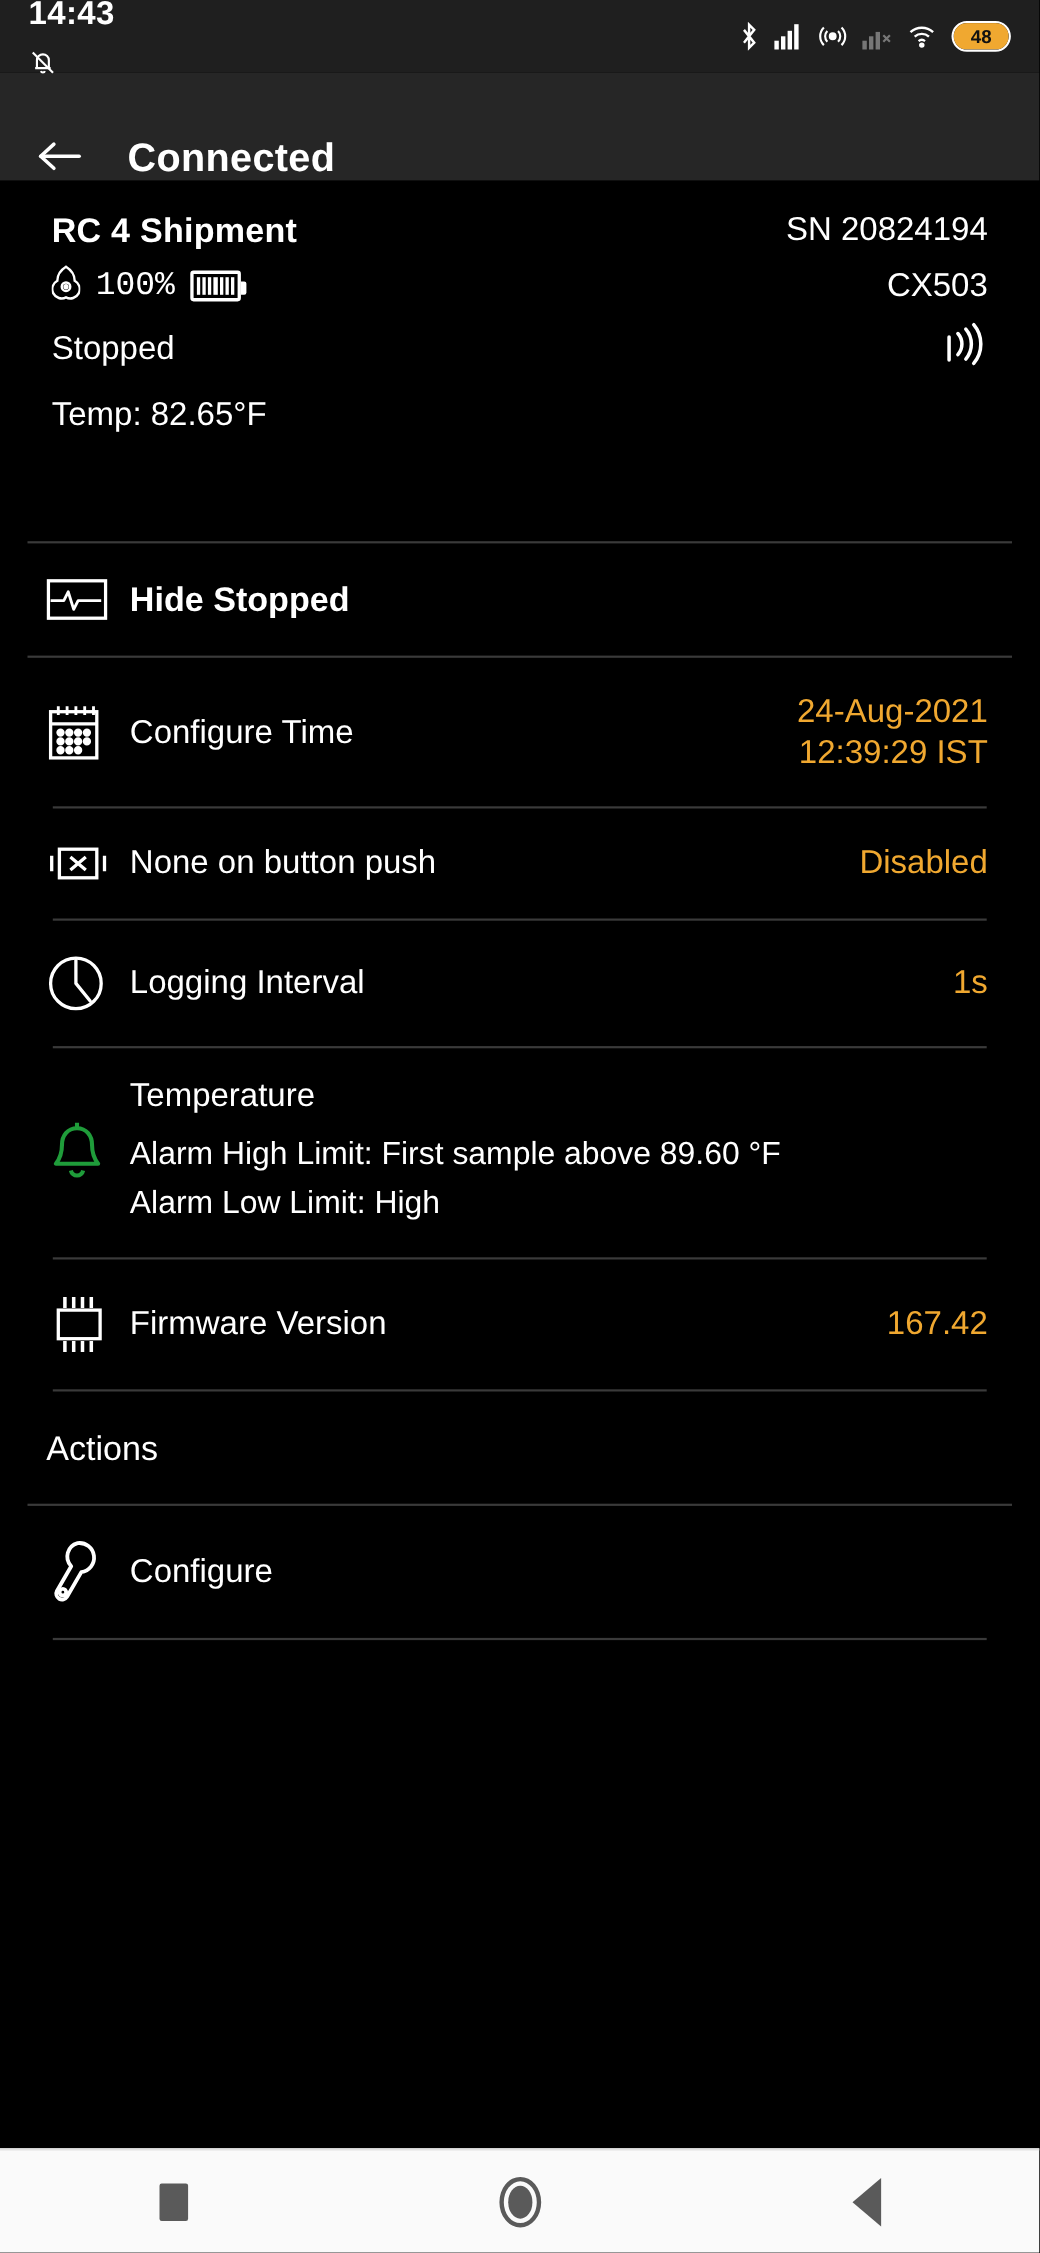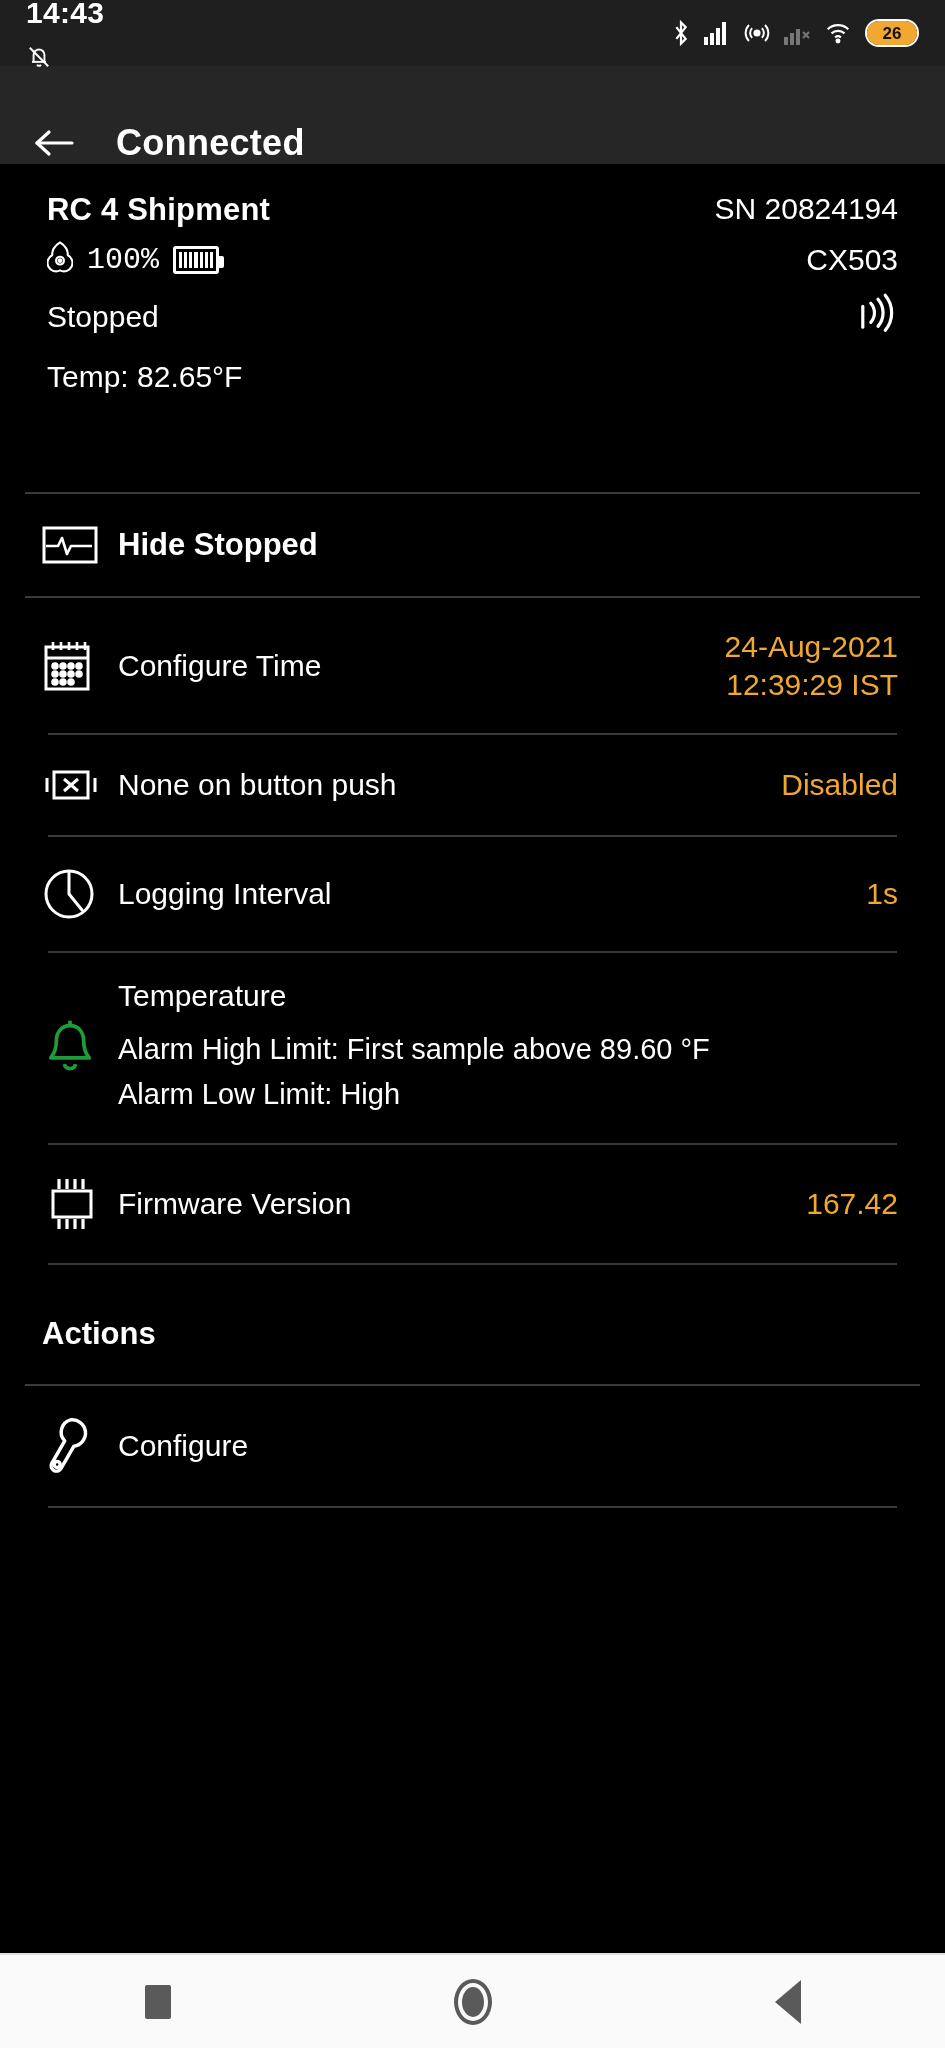--- a/index.html
+++ b/index.html
@@ -72,22 +72,22 @@
     display:flex; align-items:center;
     padding:30px 47px 30px 42px;
     color:#fff; min-height:96px;
   }
   .row-icon { width:76px; flex:0 0 76px; display:flex; align-items:center; justify-content:flex-start; }
   .row-label { font-size:30px; font-weight:400; flex:1; }
   .row-label.bold { font-weight:700; font-size:31px; }
   .row-value { font-size:30px; color:#f0a830; text-align:right; line-height:1.25; white-space:pre-line; }
 
   .section-head {
-    padding:51px 47px 32px 42px;
-    font-size:31px; font-weight:700; color:#fff;
+    padding:34px 47px 32px 42px;
+    font-size:31px; font-weight:400; color:#fff;
   }
 
   .alarm-row { display:flex; align-items:center; padding:26px 47px 26px 42px; color:#fff; }
   .alarm-body { flex:1; }
   .alarm-title { font-size:30px; margin-bottom:14px; }
   .alarm-line { font-size:29px; line-height:1.55; }
 
   
   .navbar {
     position:absolute; left:0; bottom:0; width:945px; height:95px;
@@ -155,21 +155,21 @@
       <span class="sb-icon">
         <svg width="30" height="26" viewBox="0 0 24 24" fill="none" stroke="#fff" stroke-width="2">
           <path d="M2.5 8.5a14 14 0 0 1 19 0"></path>
           <path d="M6 12.3a9 9 0 0 1 12 0"></path>
           <path d="M9.3 16a4.4 4.4 0 0 1 5.4 0"></path>
           <circle cx="12" cy="19.4" r="1.3" fill="#fff"></circle>
         </svg>
       </span>
       <span class="batt">
         <span class="batt-fill"></span>
-        <span class="batt-num">26</span>
+        <span class="batt-num">48</span>
       </span>
     </div>
   </div>
 
   <div class="appbar">
     <span>
       <svg width="44" height="34" viewBox="0 0 44 34" fill="none" stroke="#fff" stroke-width="3.2" stroke-linecap="round" stroke-linejoin="round">
         <path d="M40 17H5"></path>
           <path d="M17 6L5 17l12 11"></path>
       </svg>

